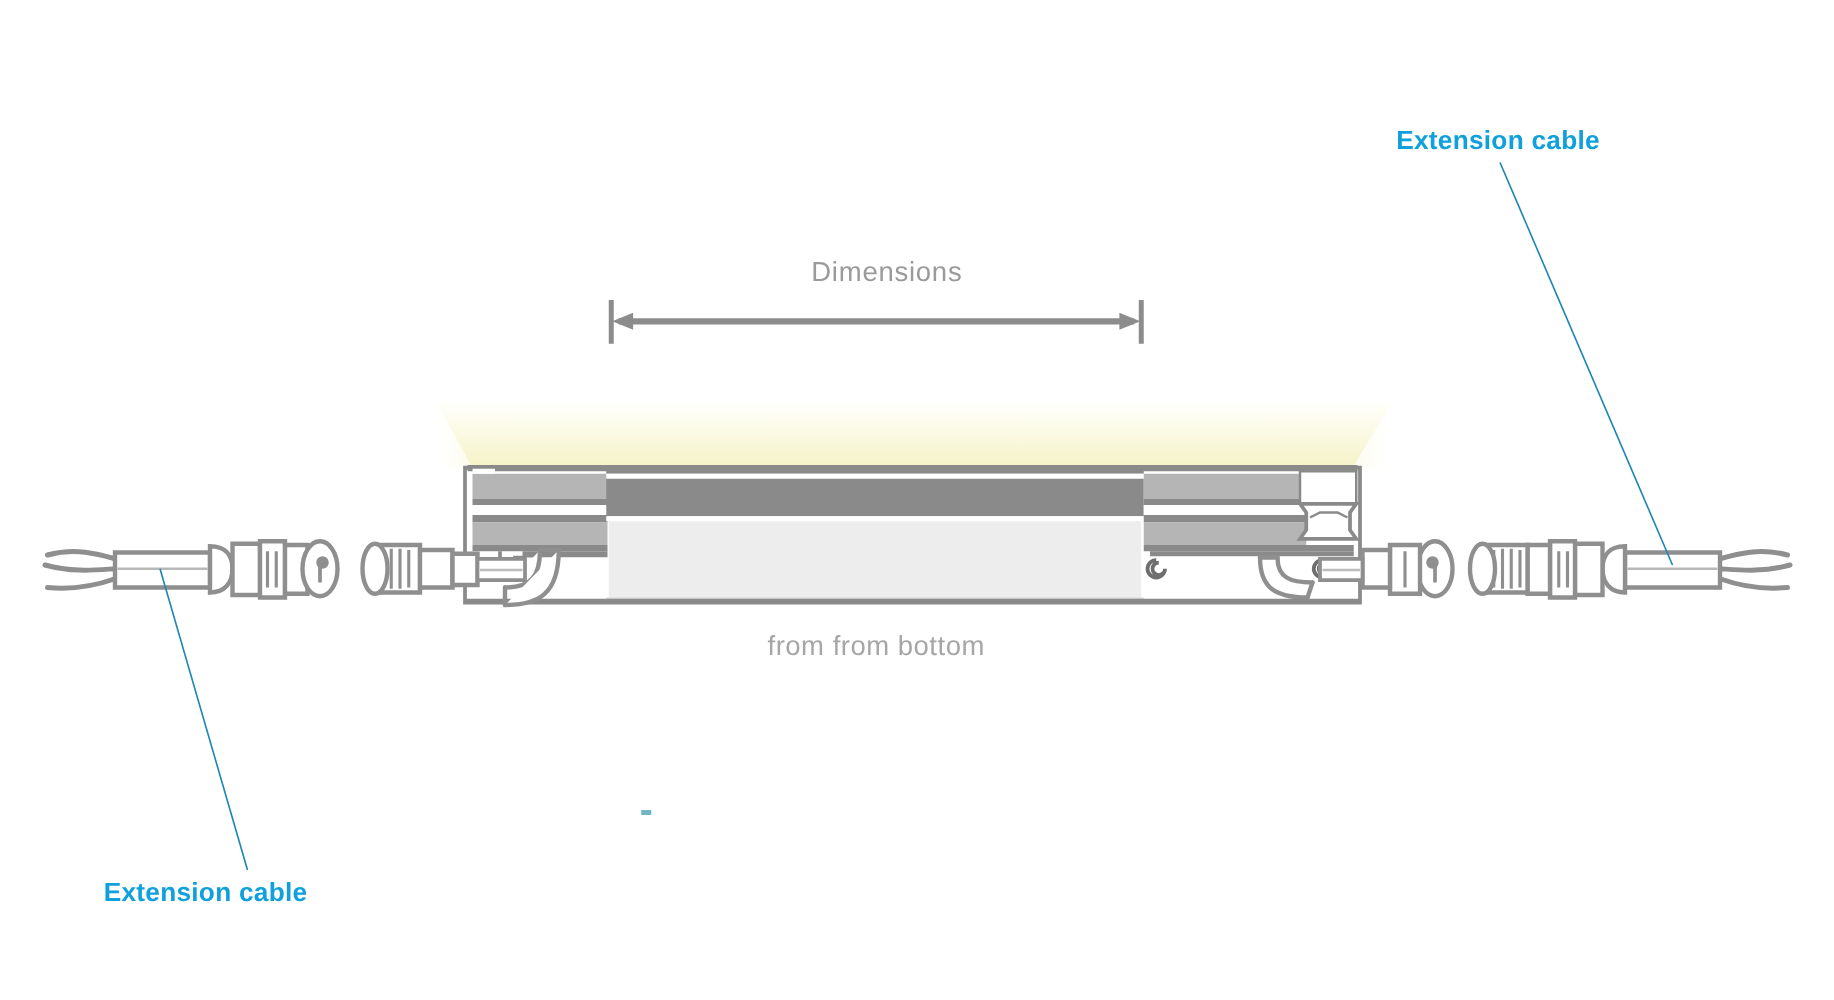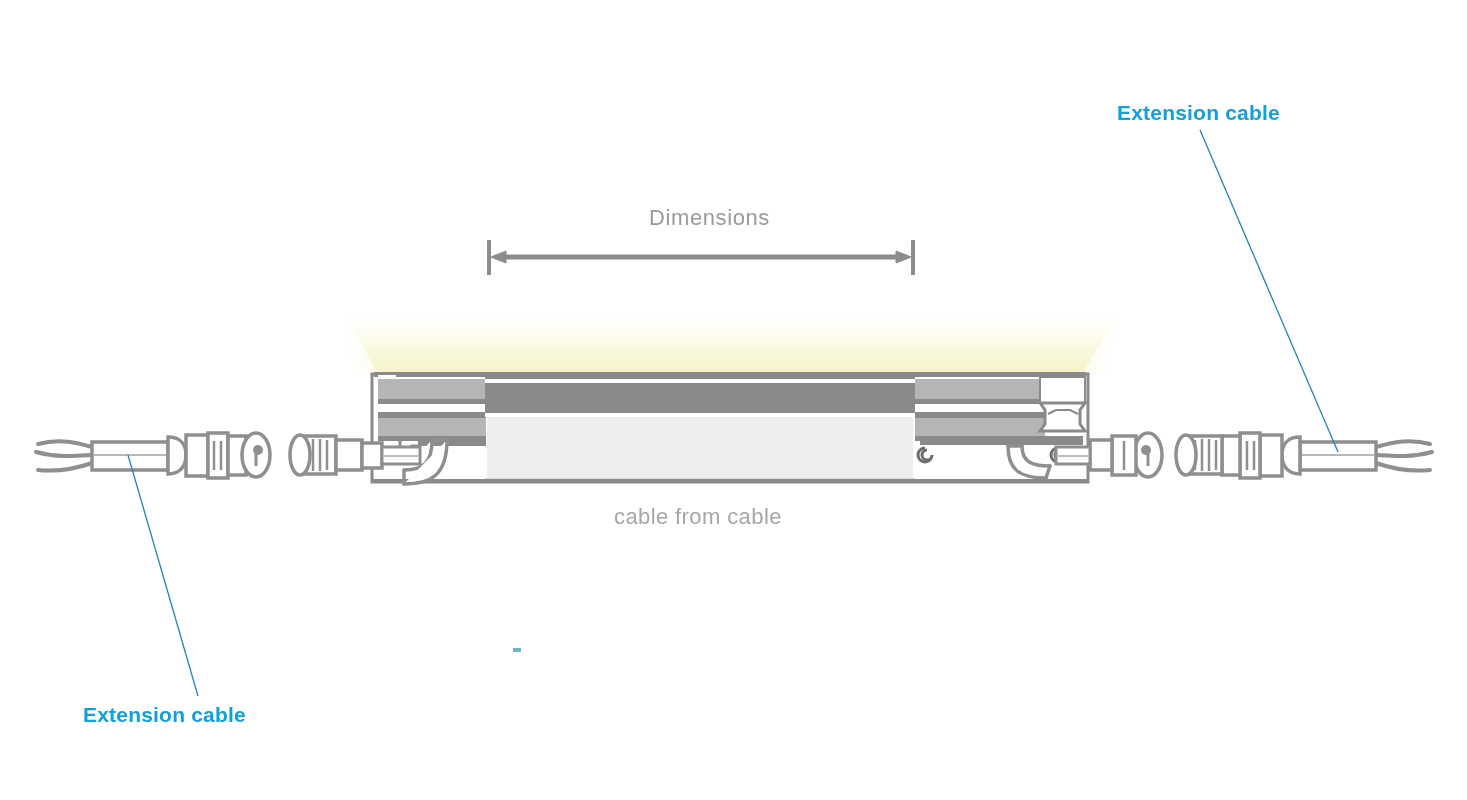--- a/index.html
+++ b/index.html
@@ -276,15 +276,15 @@
       <rect x="505" y="641" width="24" height="18" fill="#ffffff" opacity="0.12"></rect>
     </g>
   </svg>
 
   <div class="label-callout" id="label-extension-cable-top">Extension cable</div>
 
   <div class="label-callout" id="label-extension-cable-bottom">Extension cable</div>
 
   <div class="label-dim" id="label-dimensions">Dimensions</div>
 
-  <div class="label-dim" id="label-cable-from-bottom">cable from cable</div>
+  <div class="label-dim" id="label-cable-from-bottom">from from bottom</div>
 
 </div>
 
 </body></html>

